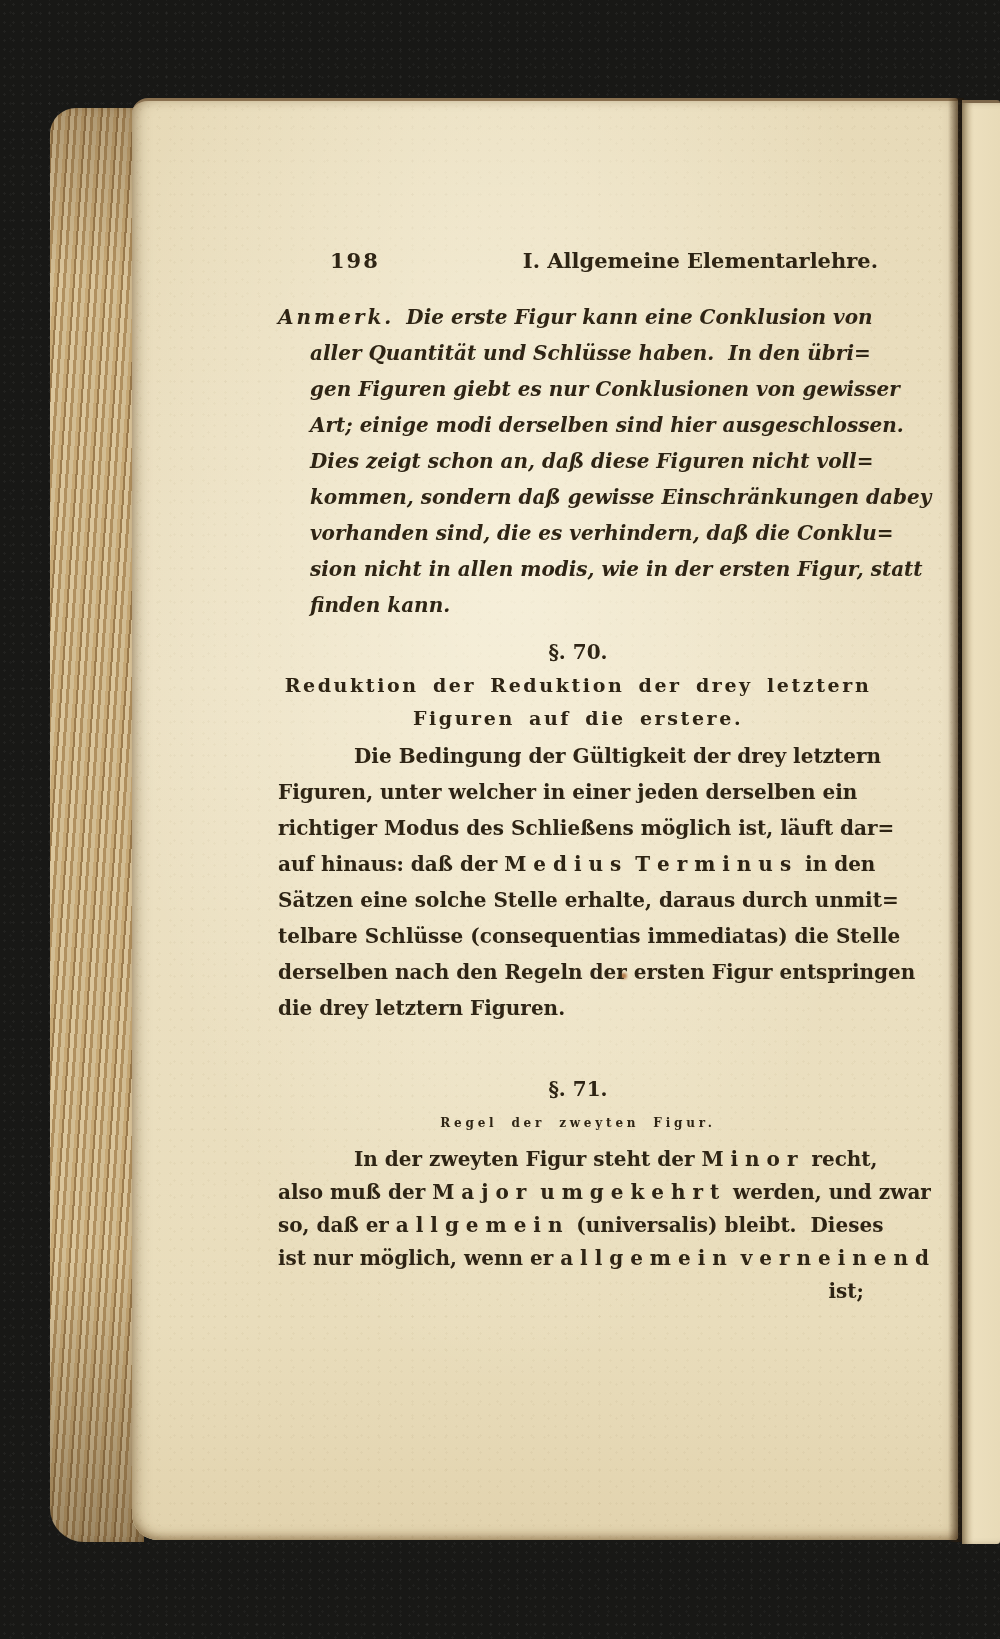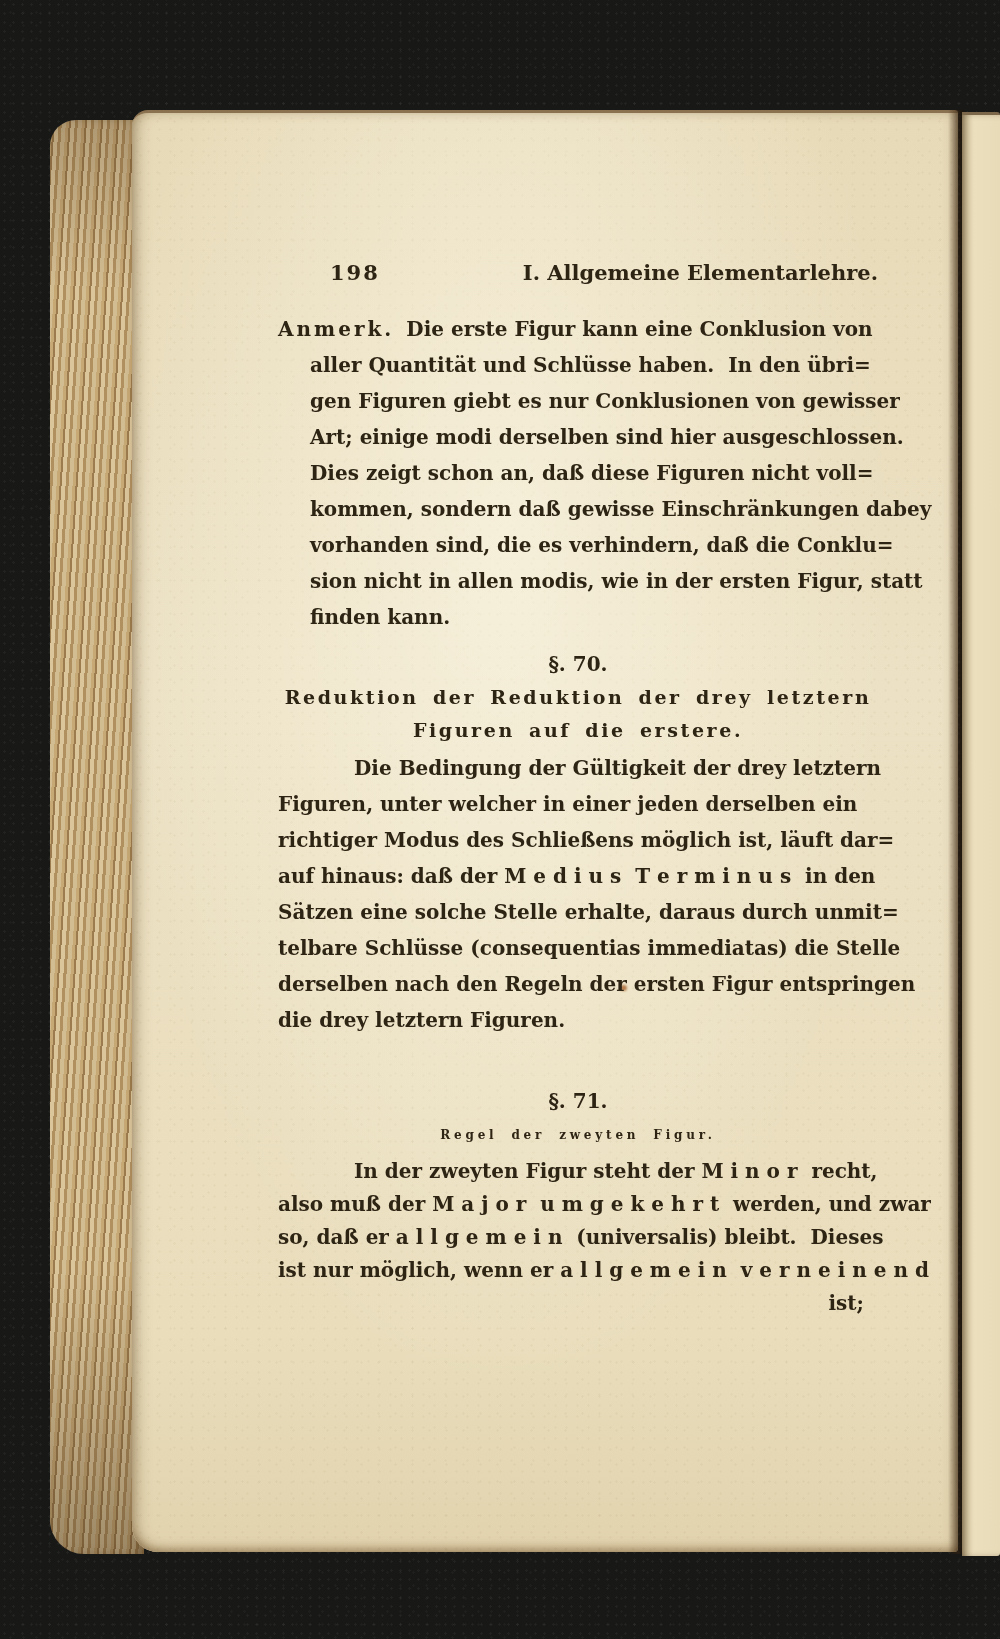--- a/index.html
+++ b/index.html
@@ -6,21 +6,21 @@
   body{
     width:1000px;height:1639px;position:relative;overflow:hidden;
     background-color:#181816;
     background-image:
       radial-gradient(rgba(255,255,255,0.045) 1px, transparent 1.2px),
       radial-gradient(rgba(255,255,255,0.03) 1px, transparent 1.2px);
     background-size:9px 9px, 13px 13px;
     background-position:0 0, 4px 6px;
     font-family:"DejaVu Serif", serif;
   }
-  .book{position:absolute;left:50px;top:98px;width:950px;height:1452px;margin-top:12px;}
+  .book{position:absolute;left:50px;top:98px;width:950px;height:1452px;}
 
   
   .edge-stack{
     position:absolute;left:0;top:10px;bottom:8px;width:94px;
     border-radius:26px 0 0 34px;
     background:
       linear-gradient(180deg, rgba(70,45,20,0.25), rgba(0,0,0,0) 12%, rgba(0,0,0,0) 80%, rgba(60,40,18,0.35)),
       repeating-linear-gradient(94deg,
         #c7a976 0px, #c7a976 3px,
         #9c7c4e 3px, #9c7c4e 5px,
@@ -72,21 +72,21 @@
   
   .text-block{
     position:absolute;left:146px;top:0;width:600px;
     color:#2e2414;font-weight:bold;font-size:20px;line-height:36px;
   }
   .tl{white-space:pre;}
   .header-row{position:relative;margin-top:142px;height:32px;font-size:21px;}
   .pageno{position:absolute;left:52px;top:0;letter-spacing:2px;}
   .running-header{text-align:right;padding-left:60px;}
 
-  .note-para{margin-top:24px;padding-left:32px;}
+  .note-para{margin-top:24px;padding-left:32px;font-style:italic;}
   .note-first{margin-left:-32px;}
   .note-label{letter-spacing:3px;margin-right:12px;}
 
   .sec-num{text-align:center;font-size:20px;margin-top:12px;line-height:34px;}
   .sec-head{ text-align:center;font-size:19px;line-height:33px;
     letter-spacing:2.6px;word-spacing:5px;}
   .sec-head2{text-align:center;font-size:12px;line-height:34px;
     letter-spacing:3.8px;word-spacing:6px;}
   .body-para{margin-top:3px;}
   .first-indent{padding-left:76px;}

